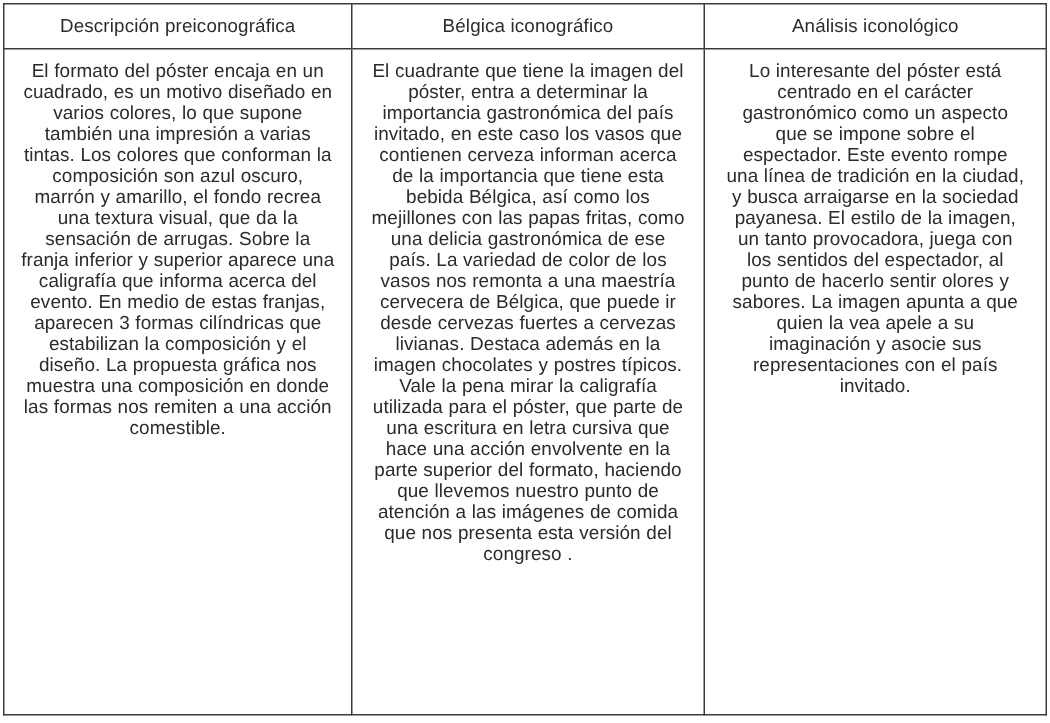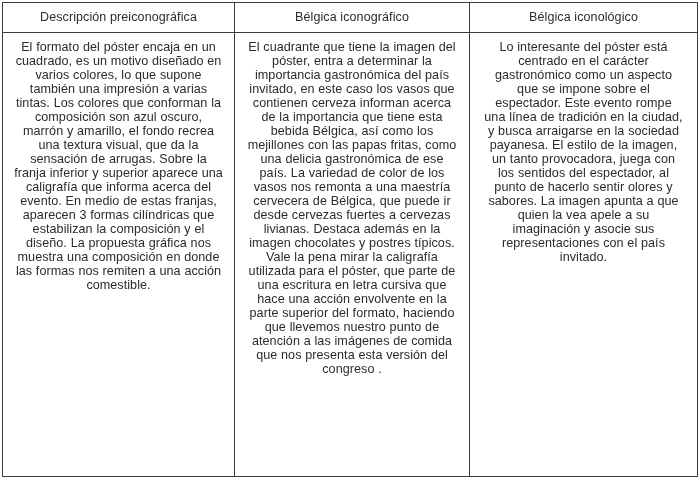--- a/index.html
+++ b/index.html
@@ -81,21 +81,21 @@
     </colgroup>
     <thead>
       <tr>
         <th class="col-1">
           <span class="header-label">Descripción preiconográfica</span>
         </th>
         <th class="col-2">
           <span class="header-label">Bélgica iconográfico</span>
         </th>
         <th class="col-3">
-          <span class="header-label">Bélgica iconológico</span>
+          <span class="header-label">Análisis iconológico</span>
         </th>
       </tr>
     </thead>
     <tbody>
       <tr>
         <td class="col-1">
           <span class="cell-body">El formato del póster encaja en un cuadrado, es un motivo diseñado en varios colores, lo que supone también una impresión a varias tintas. Los colores que conforman la composición son azul oscuro, marrón y amarillo, el fondo recrea una textura visual, que da la sensación de arrugas. Sobre la franja inferior y superior aparece una caligrafía que informa acerca del evento. En medio de estas franjas, aparecen 3 formas cilíndricas que estabilizan la composición y el diseño. La propuesta gráfica nos muestra una composición en donde las formas nos remiten a una acción comestible.</span>
         </td>
         <td class="col-2">
           <span class="cell-body">El cuadrante que tiene la imagen del póster, entra a determinar la importancia gastronómica del país invitado, en este caso los vasos que contienen cerveza informan acerca de la importancia que tiene esta bebida Bélgica, así como los mejillones con las papas fritas, como una delicia gastronómica de ese país. La variedad de color de los vasos nos remonta a una maestría cervecera de Bélgica, que puede ir desde cervezas fuertes a cervezas livianas. Destaca además en la imagen chocolates y postres típicos. Vale la pena mirar la caligrafía utilizada para el póster, que parte de una escritura en letra cursiva que hace una acción envolvente en la parte superior del formato, haciendo que llevemos nuestro punto de atención a las imágenes de comida que nos presenta esta versión del congreso .</span>

